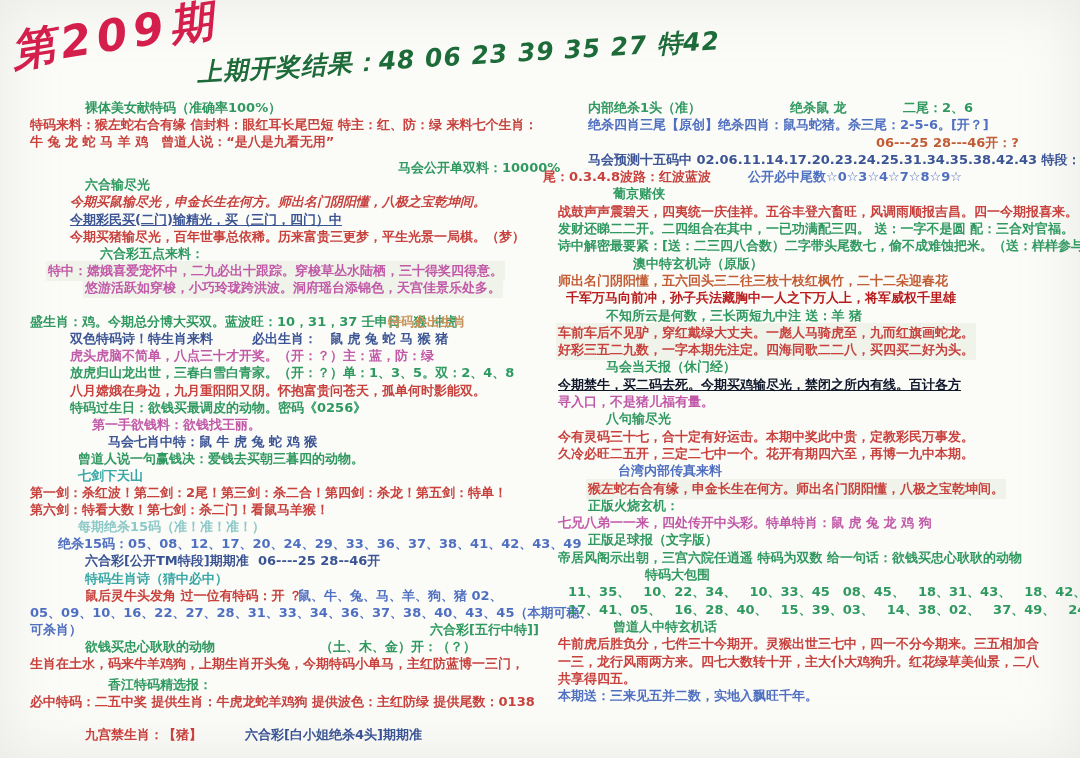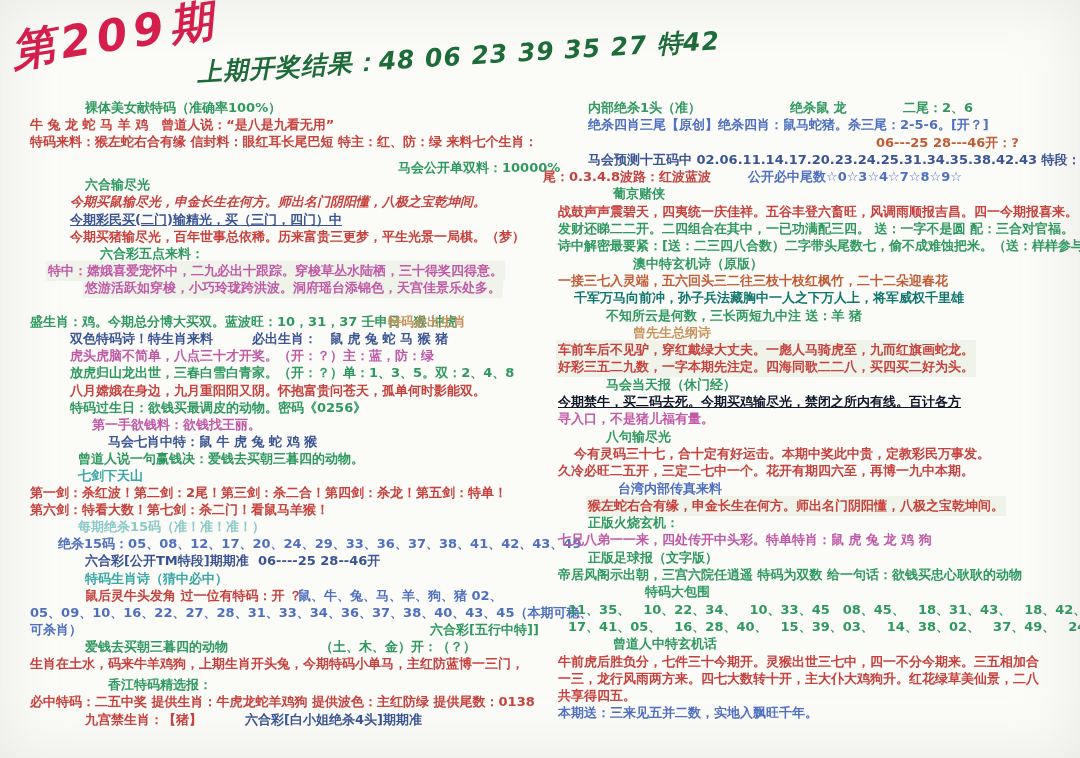--- a/index.html
+++ b/index.html
@@ -36,24 +36,24 @@
 <body>
 
 <div id="sheet">
   <div class="title" style="color: rgb(212, 31, 76);">第209期</div>
   <div class="subtitle" style="color: rgb(29, 107, 56);">上期开奖结果：48 06 23 39 35 27 特42</div>
   <div class="col col-left">
       <div class="line">
         <span style="color: rgb(47, 153, 96); left: 55px;">裸体美女献特码（准确率100%）</span>
       </div>
       <div class="line">
+        <span style="color: rgb(200, 65, 61); left: 0px;">特码来料：猴左蛇右合有缘 信封料：眼红耳长尾巴短 特主：红、防：绿 来料七个生肖：</span>
+      </div>
+      <div class="line">
         <span style="color: rgb(200, 65, 61); left: 0px;">牛 兔 龙 蛇 马 羊 鸡　曾道人说：“是八是九看无用”</span>
-      </div>
-      <div class="line">
-        <span style="color: rgb(200, 65, 61); left: 0px;">特码来料：猴左蛇右合有缘 信封料：眼红耳长尾巴短 特主：红、防：绿 来料七个生肖：</span>
       </div>
       <div class="line" style="margin-top: 9px;">
         <span style="color: rgb(47, 153, 96); left: 368px;">马会公开单双料：10000%</span>
       </div>
       <div class="line">
         <span style="color: rgb(47, 153, 96); left: 55px;">六合输尽光</span>
       </div>
       <div class="line">
         <span style="color: rgb(200, 65, 61); left: 40px; font-style: italic;">今期买鼠输尽光，申金长生在何方。师出名门阴阳懂，八极之宝乾坤间。</span>
       </div>
@@ -130,33 +130,33 @@
         <span style="color: rgb(79, 111, 192); left: 268px;">鼠、牛、兔、马、羊、狗、猪 02、</span>
       </div>
       <div class="line">
         <span style="color: rgb(79, 111, 192); left: 0px;">05、09、10、16、22、27、28、31、33、34、36、37、38、40、43、45（本期可稳、</span>
       </div>
       <div class="line">
         <span style="color: rgb(79, 111, 192); left: 0px;">可杀肖）</span>
         <span style="color: rgb(47, 153, 96); left: 400px;">六合彩[五行中特]]</span>
       </div>
       <div class="line">
-        <span style="color: rgb(47, 153, 96); left: 55px;">爱钱去买朝三暮四的动物</span>
+        <span style="color: rgb(47, 153, 96); left: 55px;">欲钱买忠心耿耿的动物</span>
         <span style="color: rgb(47, 153, 96); left: 290px;">（土、木、金）开：（？）</span>
       </div>
       <div class="line">
         <span style="color: rgb(200, 65, 61); left: 0px;">生肖在土水，码来牛羊鸡狗，上期生肖开头兔，今期特码小单马，主红防蓝博一三门，</span>
       </div>
       <div class="line" style="margin-top: 4px;">
         <span style="color: rgb(47, 153, 96); left: 78px;">香江特码精选报：</span>
       </div>
       <div class="line">
         <span style="color: rgb(200, 65, 61); left: 0px;">必中特码：二五中奖 提供生肖：牛虎龙蛇羊鸡狗 提供波色：主红防绿 提供尾数：0138</span>
       </div>
-      <div class="line" style="margin-top: 1px;">
+      <div class="line" style="margin-top: 16px;">
         <span style="color: rgb(200, 65, 61); left: 55px;">九宫禁生肖：【猪】</span>
         <span style="color: rgb(59, 84, 148); left: 215px;">六合彩[白小姐绝杀4头]期期准</span>
       </div>
     </div>
   <div class="col col-right">
       <div class="line">
         <span style="color: rgb(47, 153, 96); left: 30px;">内部绝杀1头（准）</span>
         <span style="color: rgb(47, 153, 96); left: 232px;">绝杀鼠 龙</span>
         <span style="color: rgb(47, 153, 96); left: 345px;">二尾：2、6</span>
       </div>
@@ -182,51 +182,48 @@
       <div class="line">
         <span style="color: rgb(47, 153, 96); left: 0px;">发财还睇二二开。二四组合在其中，一已功满配三四。 送：一字不是圆 配：三合对官福。</span>
       </div>
       <div class="line">
         <span style="color: rgb(47, 153, 96); left: 0px;">诗中解密最要紧：[送：二三四八合数）二字带头尾数七，偷不成难蚀把米。（送：样样参与）</span>
       </div>
       <div class="line">
         <span style="color: rgb(47, 153, 96); left: 75px;">澳中特玄机诗（原版）</span>
       </div>
       <div class="line">
-        <span style="color: rgb(194, 92, 53); left: 0px;">一接三七入灵端，五六回头三二往三枝十枝红枫竹，二十二朵迎春花</span>
-      </div>
-      <div class="line">
-        <span style="color: #0f766e; left: 16px;">千军万马向前冲，孙子兵法藏胸中一人之下万人上，将军威权千里雄</span>
+        <span style="color: rgb(194, 92, 53); left: 0px;">师出名门阴阳懂，五六回头三二往三枝十枝红枫竹，二十二朵迎春花</span>
+      </div>
+      <div class="line">
+        <span style="color: #b91c1c; left: 8px;">千军万马向前冲，孙子兵法藏胸中一人之下万人上，将军威权千里雄</span>
       </div>
       <div class="line">
         <span style="color: rgb(47, 153, 96); left: 48px;">不知所云是何数，三长两短九中注 送：羊 猪</span>
       </div>
       <div class="line">
-        <span style="color: rgb(201, 147, 92); left: 75px;">曾先生总纲诗</span>
-      </div>
-      <div class="line">
         <span class="hl" style="color: rgb(200, 65, 61); left: 0px;">车前车后不见驴，穿红戴绿大丈夫。一彪人马骑虎至，九而红旗画蛇龙。</span>
       </div>
       <div class="line">
         <span class="hl" style="color: rgb(200, 65, 61); left: 0px;">好彩三五二九数，一字本期先注定。四海同歌二二八，买四买二好为头。</span>
       </div>
       <div class="line">
         <span style="color: rgb(47, 153, 96); left: 48px;">马会当天报（休门经）</span>
       </div>
       <div class="line">
         <span style="color: #0f172a; left: 0px; text-decoration: underline;">今期禁牛，买二码去死。今期买鸡输尽光，禁闭之所内有线。百计各方</span>
       </div>
       <div class="line">
         <span style="color: rgb(193, 89, 168); left: 0px;">寻入口，不是猪儿福有量。</span>
       </div>
       <div class="line">
         <span style="color: rgb(47, 153, 96); left: 48px;">八句输尽光</span>
       </div>
       <div class="line">
-        <span style="color: rgb(200, 65, 61); left: 16px;">今有灵码三十七，合十定有好运击。本期中奖此中贵，定教彩民万事发。</span>
+        <span style="color: rgb(200, 65, 61); left: 0px;">今有灵码三十七，合十定有好运击。本期中奖此中贵，定教彩民万事发。</span>
       </div>
       <div class="line">
         <span style="color: rgb(200, 65, 61); left: 0px;">久冷必旺二五开，三定二七中一个。花开有期四六至，再博一九中本期。</span>
       </div>
       <div class="line">
         <span style="color: rgb(79, 111, 192); left: 60px;">台湾内部传真来料</span>
       </div>
       <div class="line">
         <span class="hl" style="color: rgb(200, 65, 61); left: 30px;">猴左蛇右合有缘，申金长生在何方。师出名门阴阳懂，八极之宝乾坤间。</span>
       </div>

